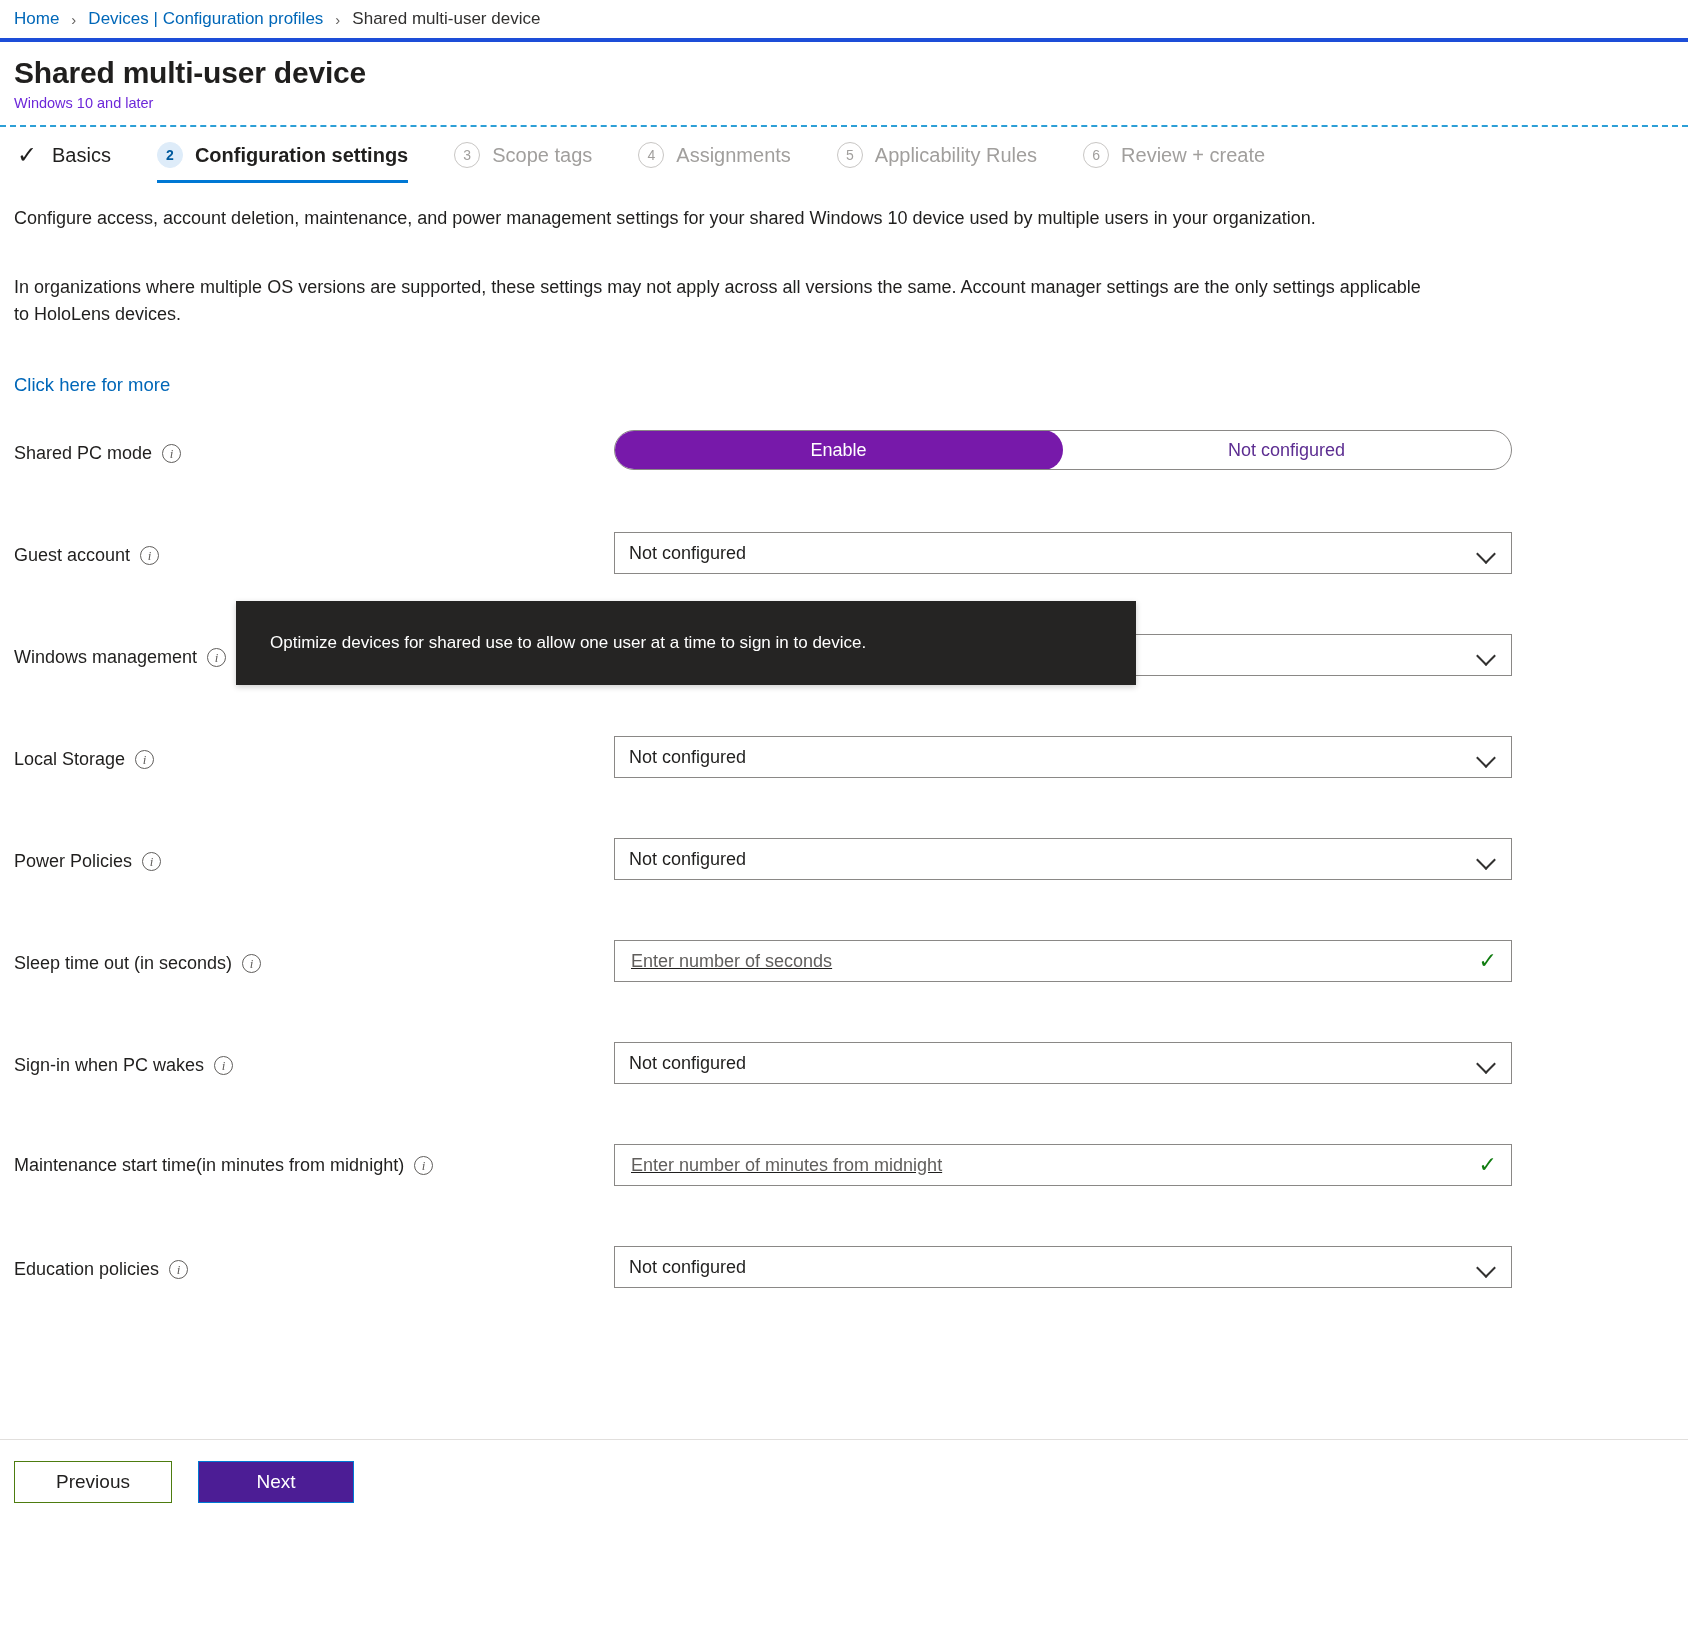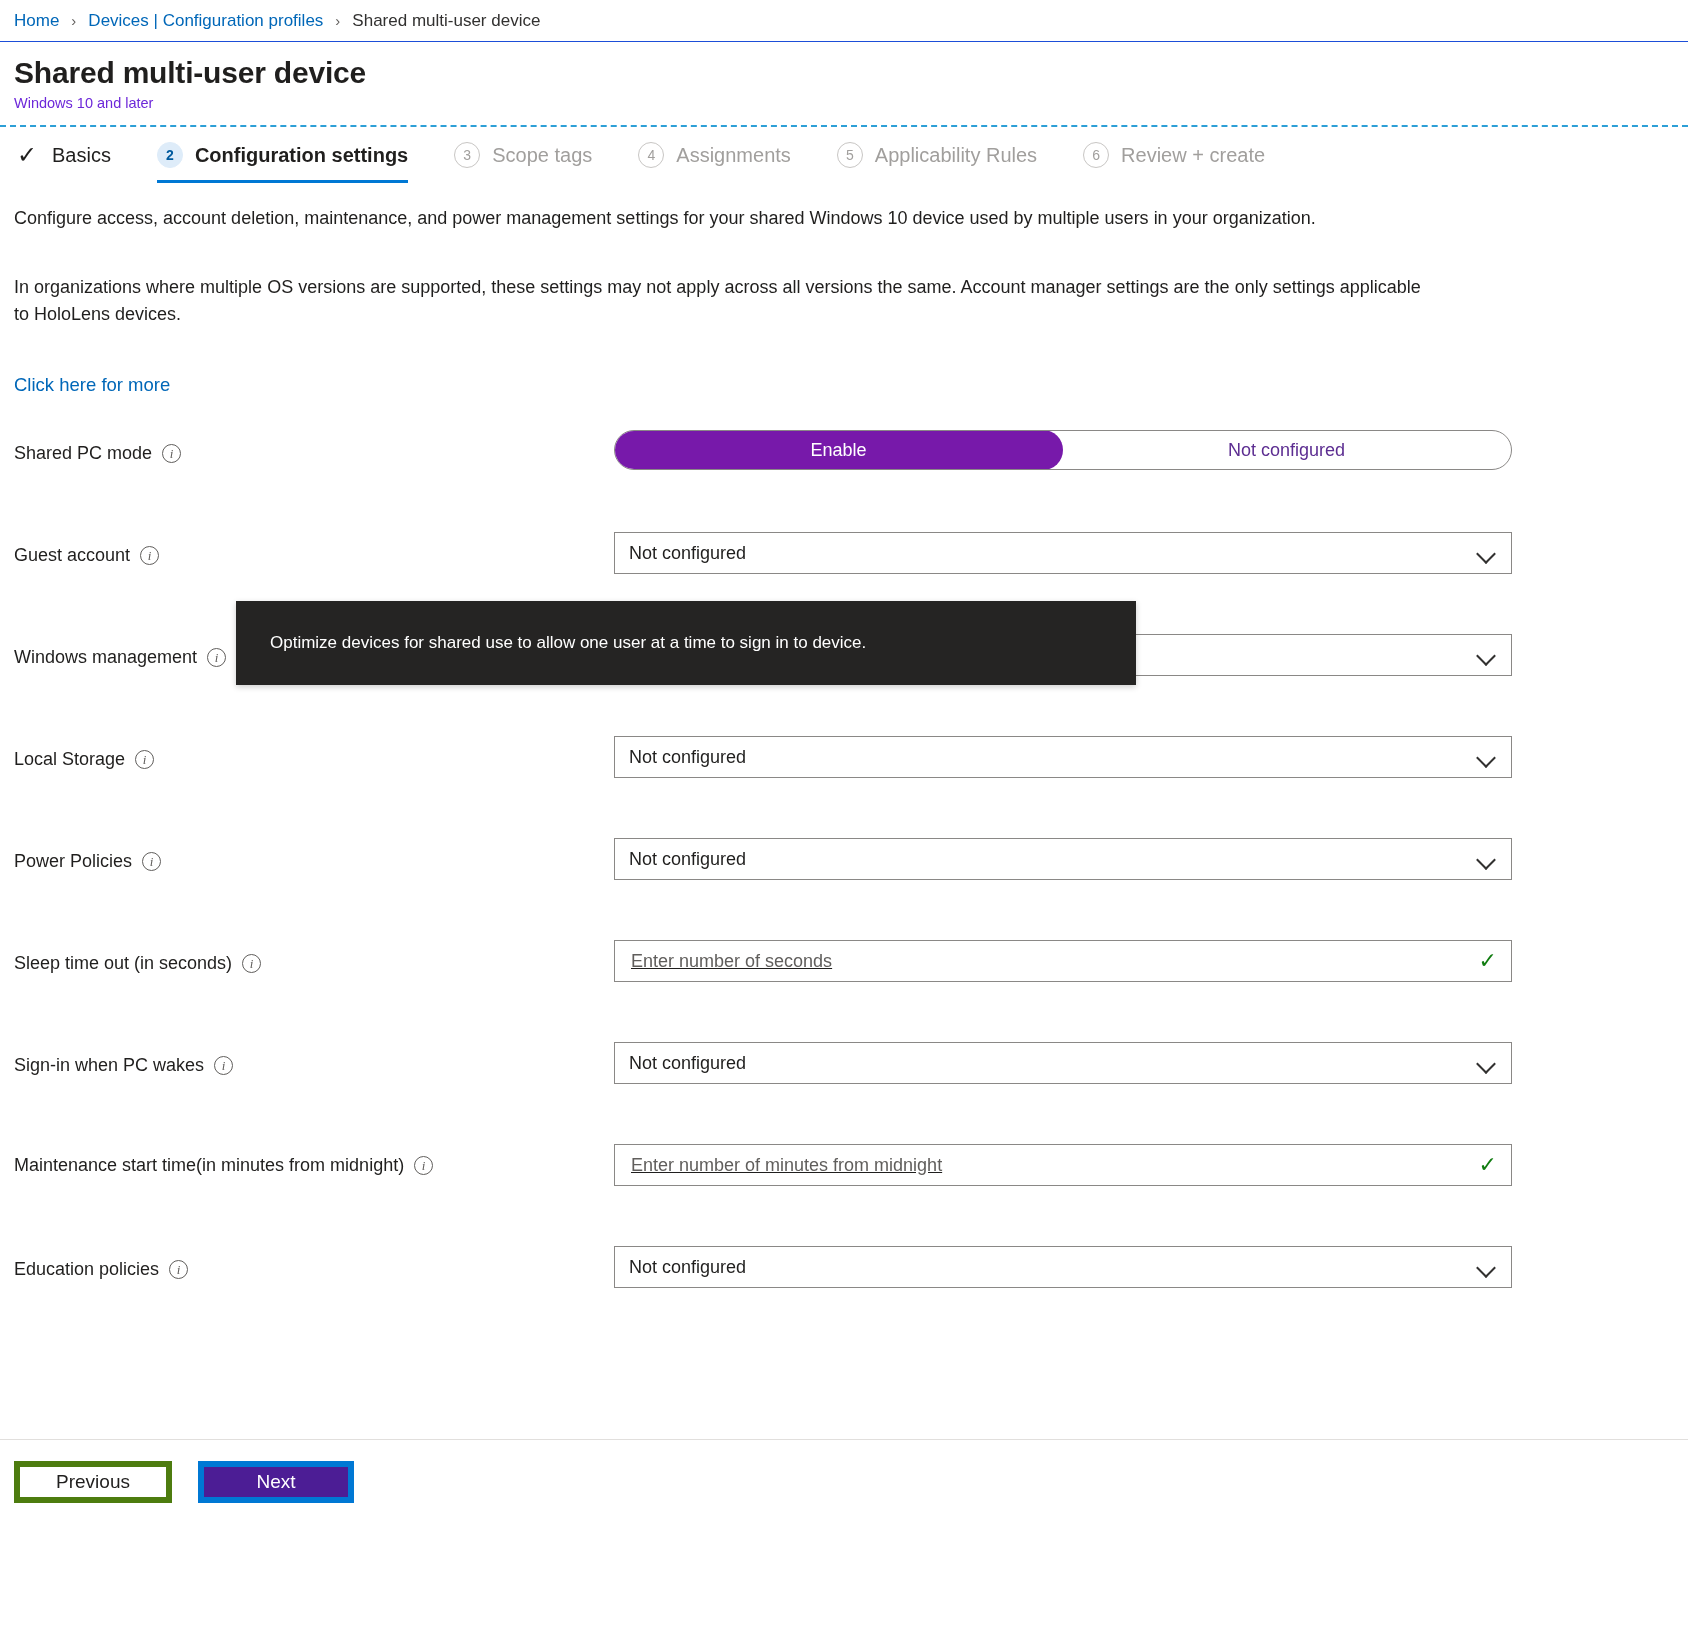--- a/index.html
+++ b/index.html
@@ -12,21 +12,21 @@
     overflow: hidden;
   }
 
   
   .breadcrumb {
     height: 42px;
     display: flex;
     align-items: center;
     padding: 0 0 0 14px;
     font-size: 17px;
-    border-bottom: 1px solid #1d4ed8;
+    border-bottom: 4px solid #1d4ed8;
   }
   .crumb-link { color: #0067b8; cursor: pointer; white-space: nowrap; }
   .crumb-current { color: #323130; white-space: nowrap; }
   .crumb-sep {
     color: #605e5c;
     margin: 0 12px;
     font-size: 15px;
     display: inline-block;
   }
 
@@ -267,21 +267,21 @@
     display: flex;
     align-items: center;
     gap: 26px;
     padding-left: 14px;
   }
   .btn {
     height: 42px;
     min-width: 158px;
     font-size: 19px;
     font-family: "Liberation Sans", sans-serif;
-    border: 6px solid #4d7c0f;
+    border: 1px solid #4d7c0f;
     background: #ffffff;
     color: #201f1e;
     cursor: pointer;
     display: flex; align-items: center; justify-content: center;
   }
   .btn.primary {
     background: #4c1d95;
     border-color: #0078d4;
     color: #ffffff;
     font-weight: 400;

